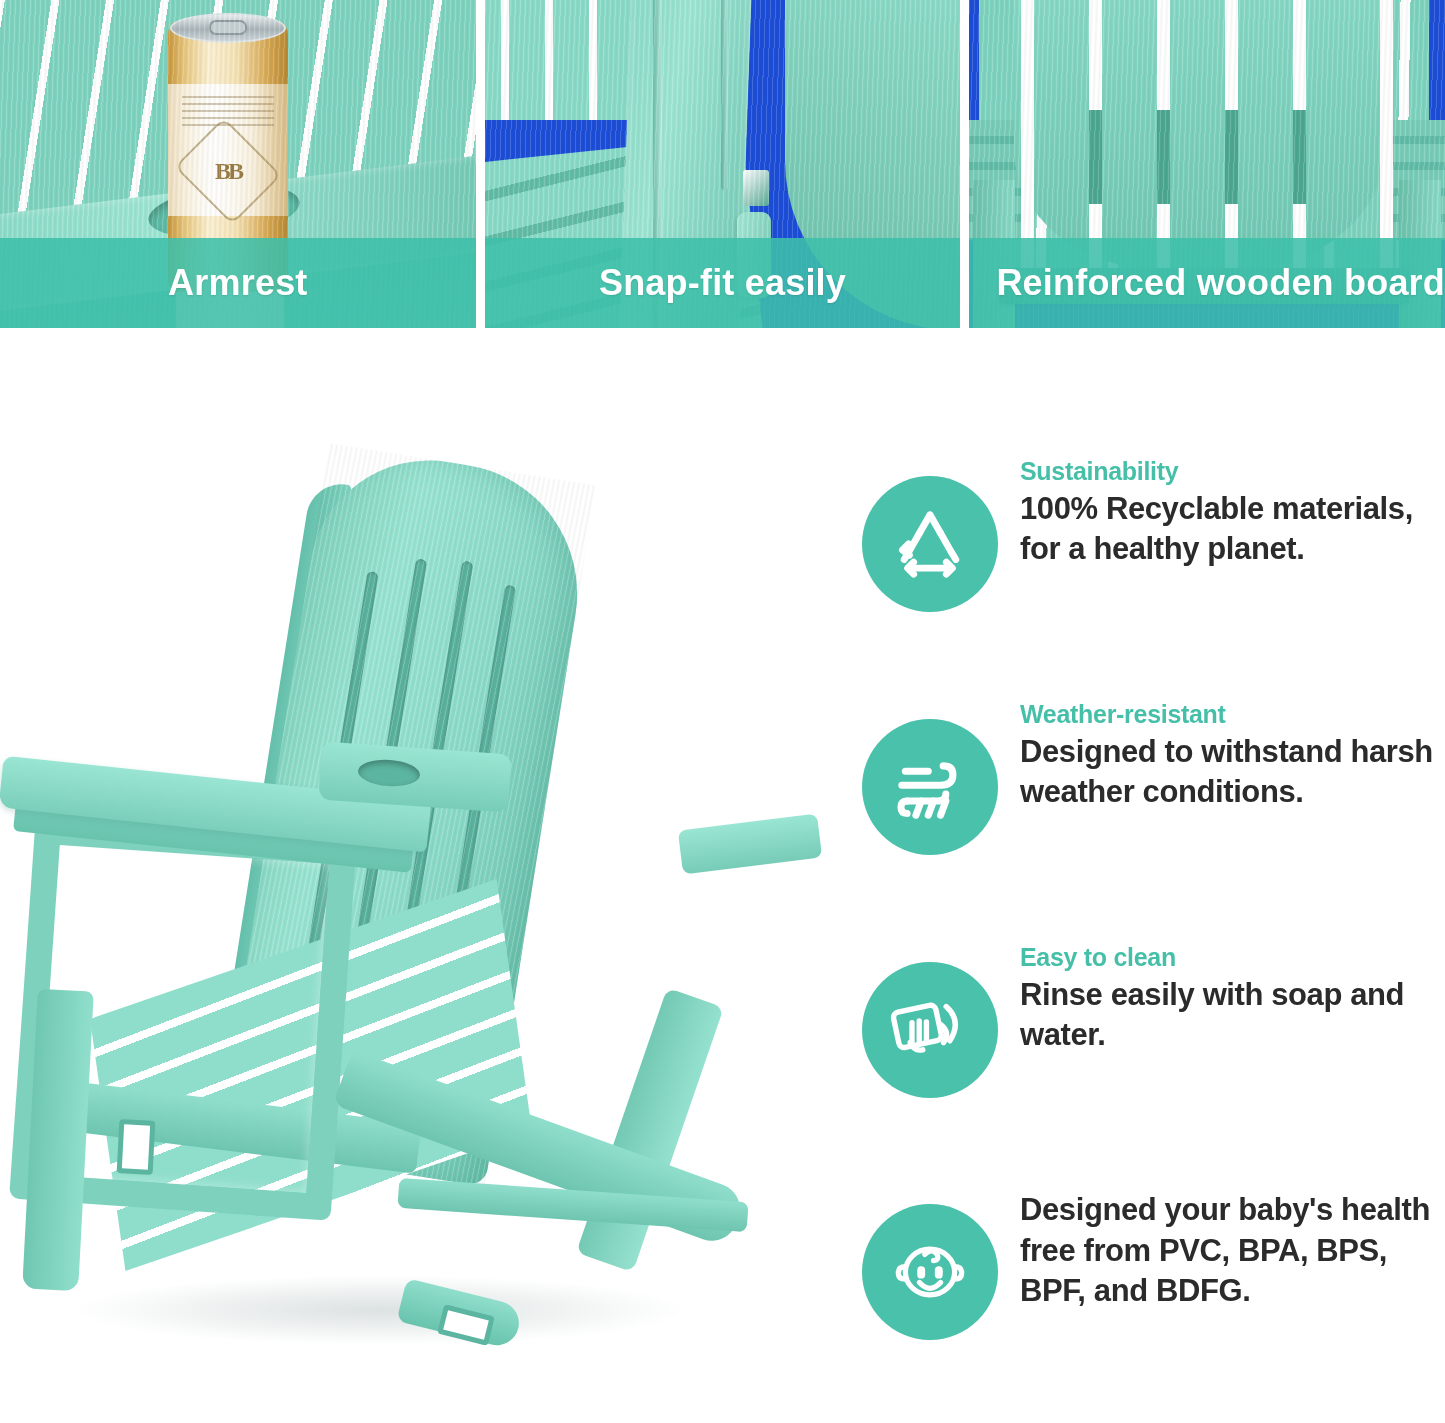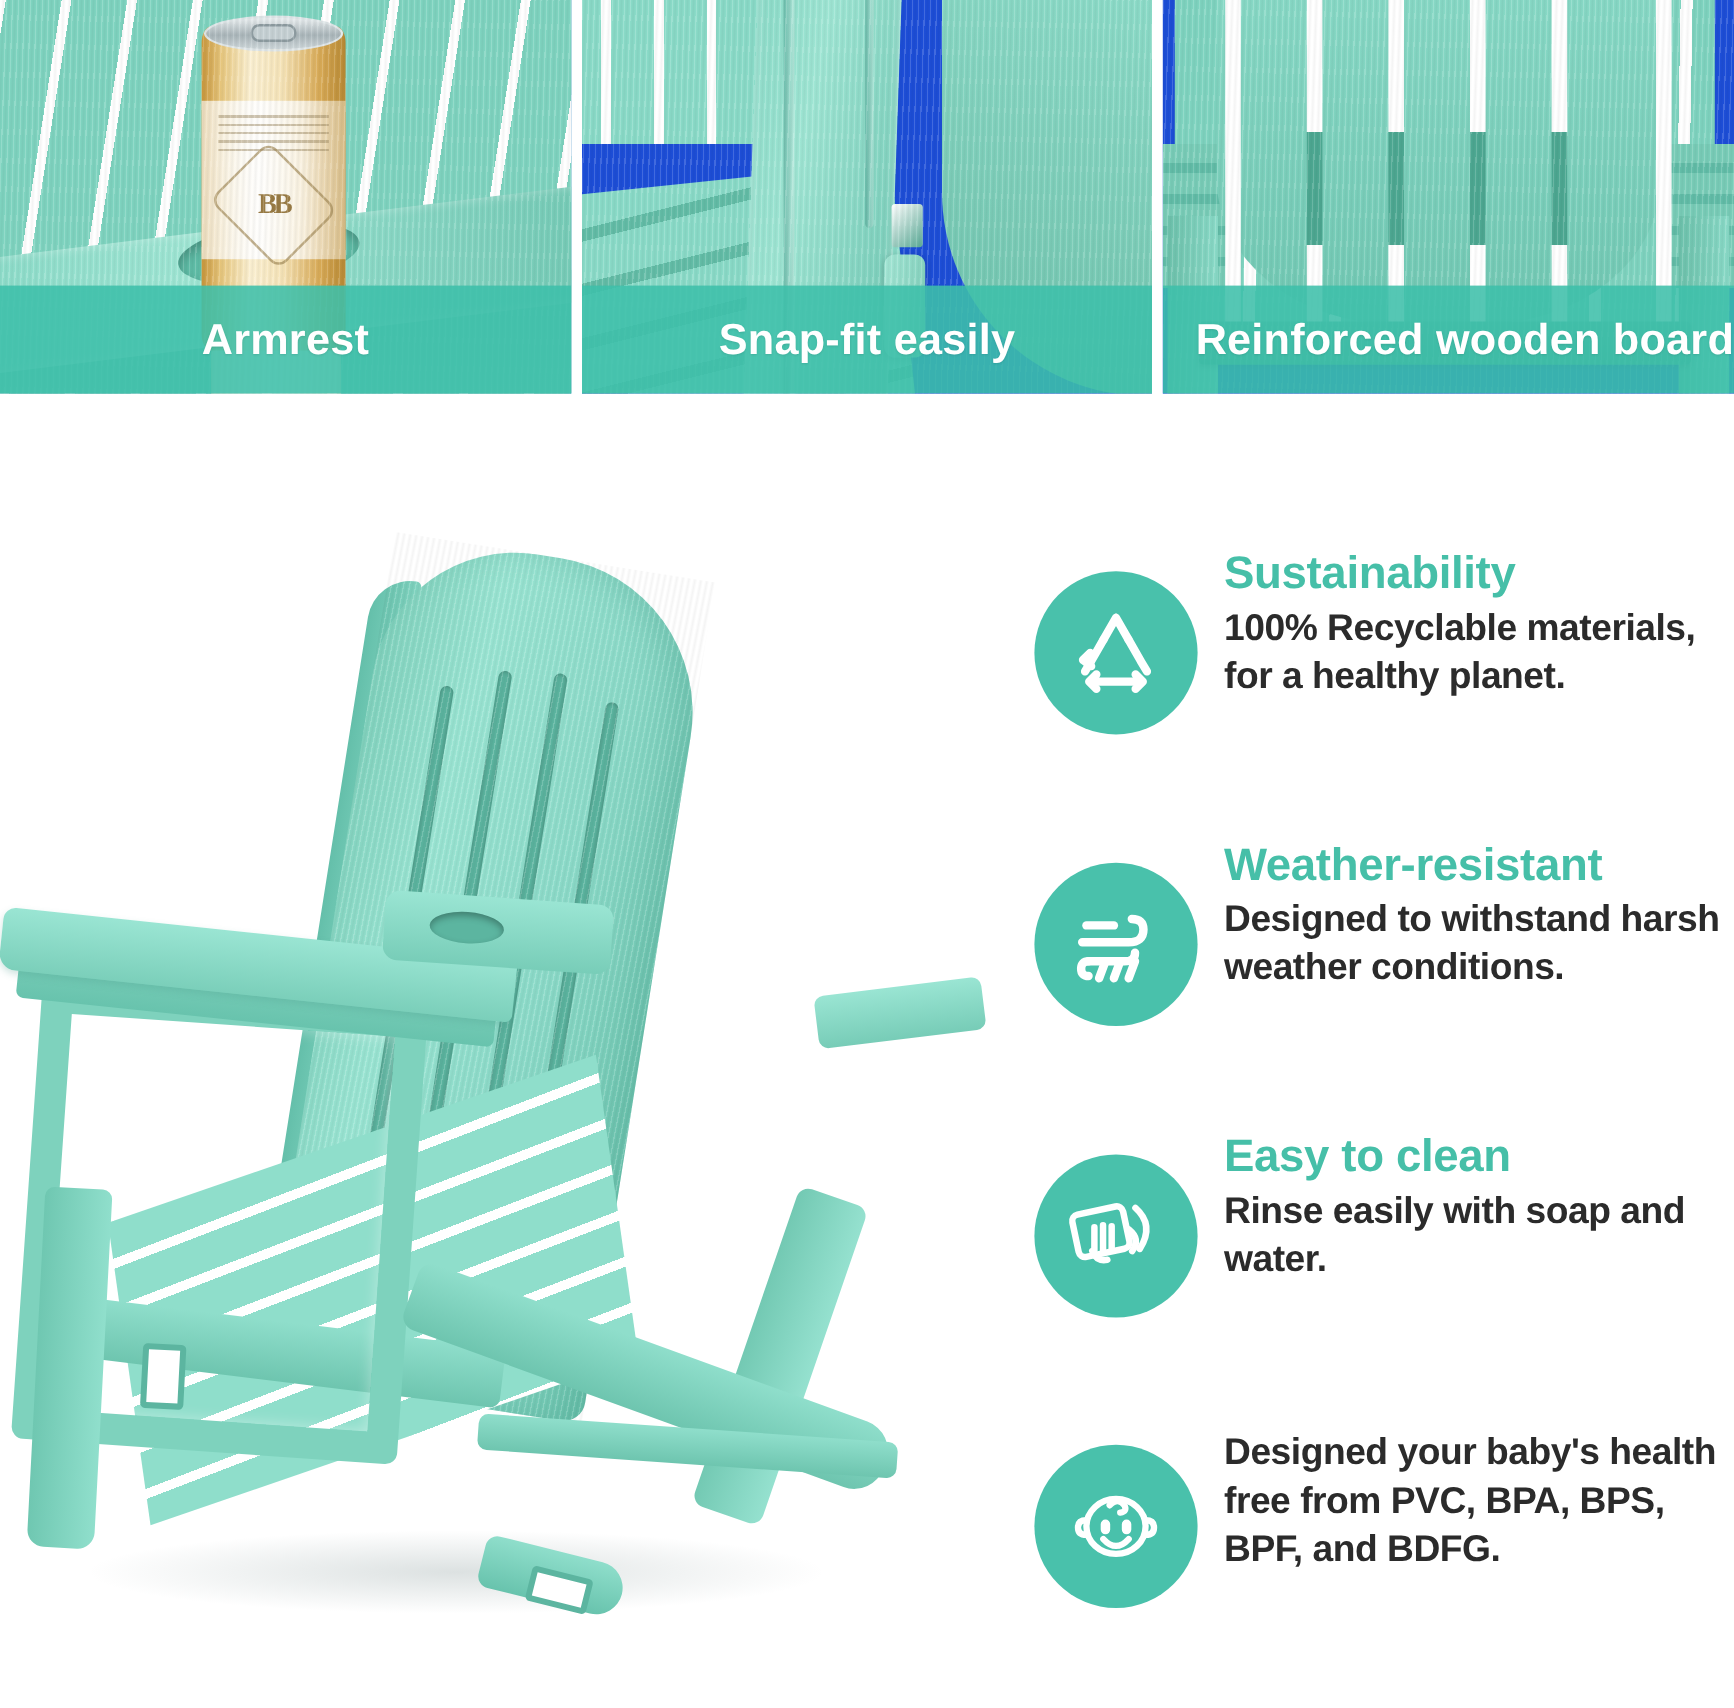--- a/index.html
+++ b/index.html
@@ -461,21 +461,21 @@
     margin-top: 24px;
   }
   .feature-icon svg { display: block; }
   .feature-copy {
     flex: 1 1 auto;
     padding-top: 6px;
     min-width: 0;
   }
   .feature-title {
     color: #46bfa8;
-    font-size: 38px;
+    font-size: 25px;
     font-weight: bold;
     line-height: 1.08;
     letter-spacing: -0.3px;
     white-space: nowrap;
   }
   .feature-desc {
     color: #2b2b2b;
     font-size: 31px;
     font-weight: bold;
     line-height: 1.30;

